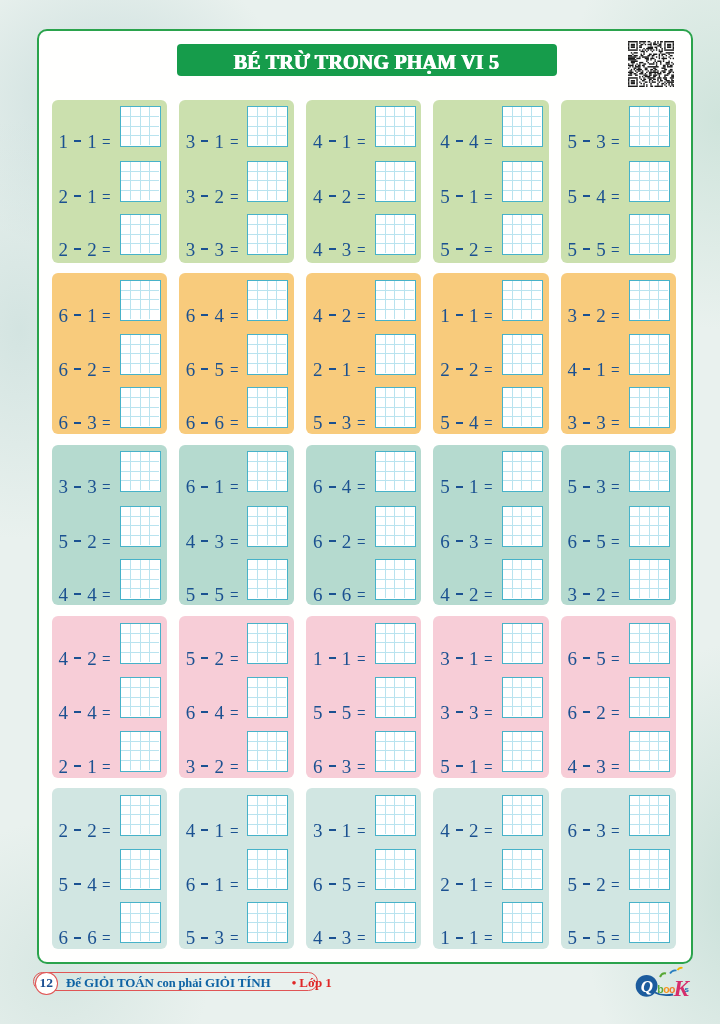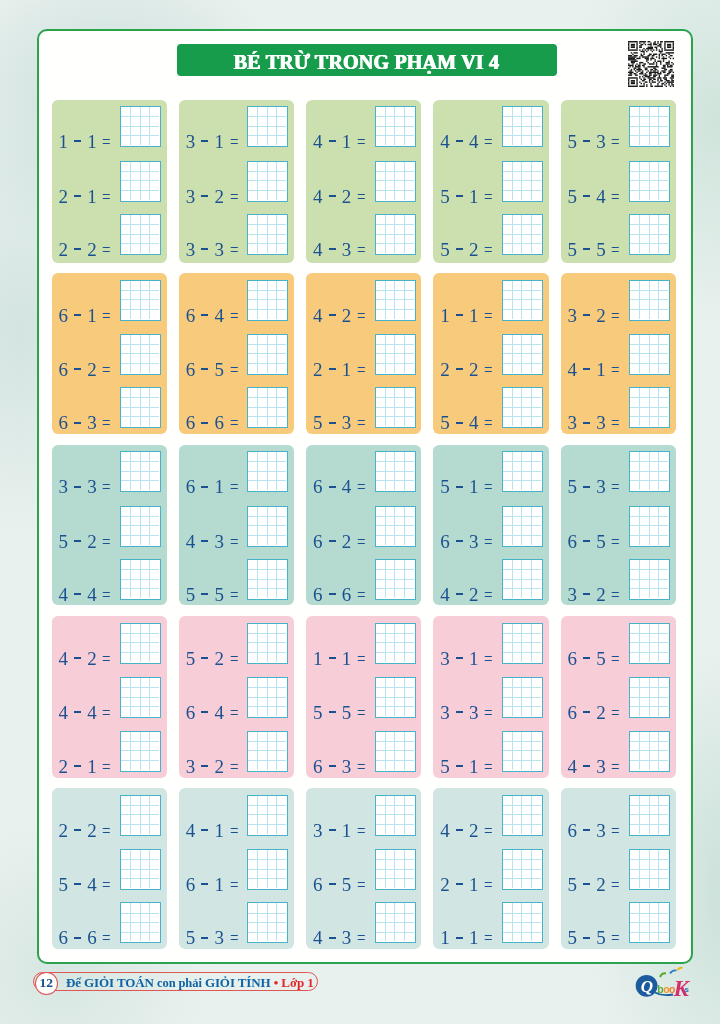--- a/index.html
+++ b/index.html
@@ -29,35 +29,35 @@
       background-repeat:no-repeat;
       background-size:1px 38.2px,1px 38.2px,1px 38.2px,38.2px 1px,38.2px 1px,38.2px 1px;
       background-position:9.1px 0,18.6px 0,28.1px 0,0 9.1px,0 18.6px,0 28.1px;}
   #footerpill{position:absolute;left:33px;top:972px;width:285px;height:19px;
       border:1.4px solid #e05555;border-radius:11px;box-sizing:border-box;}
   #pagenum{position:absolute;left:34.5px;top:971.5px;width:23.5px;height:23px;
       border:1.4px solid #e05555;border-radius:50%;background:#fffffe;box-sizing:border-box;
       color:#1b4f91;font-weight:bold;font-size:13.5px;text-align:center;line-height:20.5px;}
   #footertext{position:absolute;left:66px;top:975px;font-weight:bold;font-size:13px;
       letter-spacing:-0.1px;color:#0e63a4;white-space:pre;}
-  #footertext .red{color:#e02828;}
+  #footertext .red{color:#e02828;margin-left:18px;}
   #qr{position:absolute;left:628px;top:41px;width:46px;height:46px;}
 </style>
 </head>
 <body>
 
 <div class="bgblob" style="left:-70px;top:-50px;width:360px;height:310px;background:radial-gradient(closest-side,rgba(184,210,209,0.65),rgba(184,210,209,0));"></div>
 <div class="bgblob" style="left:-110px;top:120px;width:260px;height:420px;background:radial-gradient(closest-side,rgba(193,217,214,0.55),rgba(193,217,214,0));"></div>
 <div class="bgblob" style="left:560px;top:-90px;width:320px;height:420px;background:radial-gradient(closest-side,rgba(190,219,207,0.6),rgba(190,219,207,0));"></div>
 <div class="bgblob" style="left:580px;top:640px;width:340px;height:500px;background:radial-gradient(closest-side,rgba(182,214,204,0.65),rgba(182,214,204,0));"></div>
 <div class="bgblob" style="left:-90px;top:820px;width:300px;height:300px;background:radial-gradient(closest-side,rgba(197,220,214,0.5),rgba(197,220,214,0));"></div>
 
 <div id="page"></div>
 
-<div id="titlebar">BÉ TRỪ TRONG PHẠM VI 4</div>
+<div id="titlebar">BÉ TRỪ TRONG PHẠM VI 5</div>
 
 <div id="qr"><svg width="46" height="46" viewBox="0 0 46 46">
       <g fill="#1a1a1a">
         <rect x="0.00" y="0.00" width="9.76" height="1.44"></rect>
         <rect x="11.15" y="0.00" width="6.97" height="1.44"></rect>
         <rect x="19.52" y="0.00" width="2.79" height="1.44"></rect>
         <rect x="26.48" y="0.00" width="1.39" height="1.44"></rect>
         <rect x="29.27" y="0.00" width="1.39" height="1.44"></rect>
         <rect x="32.06" y="0.00" width="2.79" height="1.44"></rect>
         <rect x="36.24" y="0.00" width="9.76" height="1.44"></rect>

